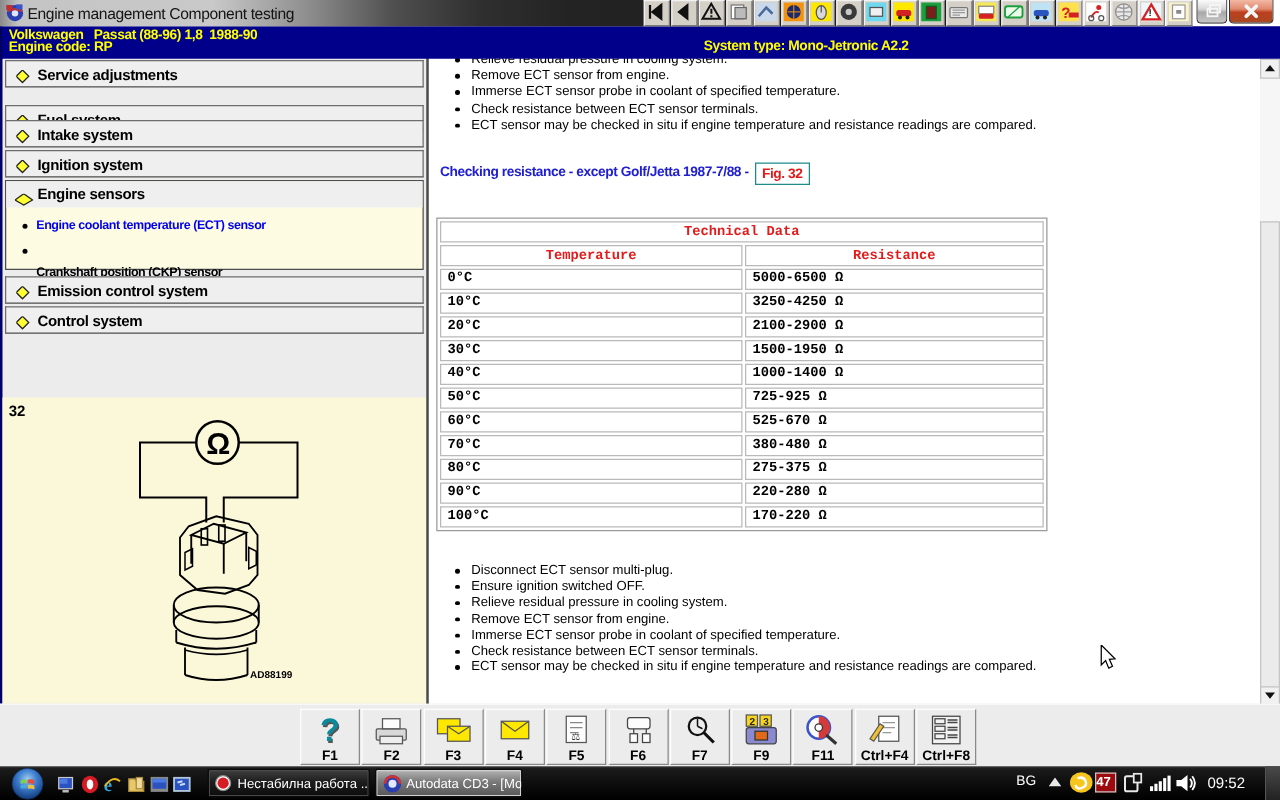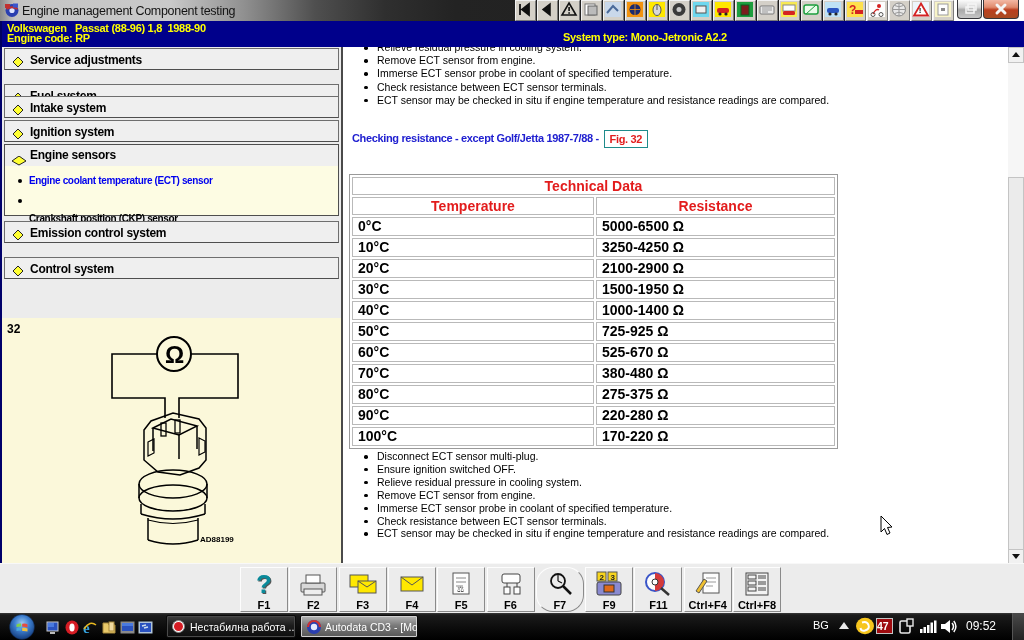--- a/index.html
+++ b/index.html
@@ -35,22 +35,22 @@
 #toplist { left:358px; top:41px; width:660px; z-index:11; }
 #toplist li { line-height:13.2px; }
 #botlist { left:358px; top:450px; width:660px; z-index:11; }
 #botlist li { line-height:12.9px; }
 #heading { left:352px; top:132px; font-size:11px; letter-spacing:-0.35px; font-weight:bold; color:#2020d0; z-index:11; white-space:pre; }
 #heading .fig { color:#e21c1c; border:1px solid #1e8b8b; padding:2px 5px 2px 5px; margin-left:2px; position:relative; top:1px; }
 
 
 #ttable { left:349px; top:174px; width:489px; border-collapse:separate; border-spacing:2px;
   border:1px solid #9a9a9a; background:#fff; z-index:11; }
-#ttable td { border:1px solid #b9b9b9; font-size:14px; font-weight:bold; height:17px;
-  padding:0 0 1px 5px; color:#000; }
+#ttable td { border:1px solid #b9b9b9; font-size:11px; font-weight:bold; height:17px;
+  padding:0 0 1px 5px; color:#000;font-family:Liberation Mono, monospace; }
 #ttable td.hd { color:#e21c1c; text-align:center; padding:0; }
 #ttable .c2 { width:239px; }
 
 
 #sbar { left:1008px; top:47px; width:16px; height:518px; background:#f6f6f6; z-index:12; }
 .sbtn { left:0; width:16px; height:16px; background:#f1f1f1; border:1px solid #c4c4c4; }
 #sthumb { left:0px; top:130px; width:16px; height:373px; background:#ebebeb; border:1px solid #c4c4c4; }
 
 
 #sidebar { left:0; top:46px; width:341px; height:517px; background:#ececec; border-left:2px solid #00006a; z-index:10; }
@@ -116,21 +116,21 @@
     <div class="sub" style="left:24px;top:50px;color:#000;margin-top:18px;">Crankshaft position (CKP) sensor</div>
     <div style="position:absolute;left:13px;top:34px;width:4px;height:4px;background:#000;border-radius:50%;"></div>
     <div style="position:absolute;left:13px;top:54px;width:4px;height:4px;background:#000;border-radius:50%;"></div>
   </div>
   <div class="abs shead" style="top:175px;">
       <span class="dia"><svg width="11" height="11">
           <polygon points="5,0 10,5 5,10 0,5" fill="#ffff33" stroke="#222" stroke-width="1"></polygon>
         </svg></span>
       <span class="lbl">Emission control system</span>
     </div>
-  <div class="abs shead" style="top:211px;">
+  <div class="abs shead" style="top:199px;">
       <span class="dia"><svg width="11" height="11">
           <polygon points="5,0 10,5 5,10 0,5" fill="#ffff33" stroke="#222" stroke-width="1"></polygon>
         </svg></span>
       <span class="lbl">Control system</span>
     </div>
 
   <div class="abs" id="diag">
     <div class="n32">32</div>
     <svg width="339" height="245" style="position:absolute;left:0;top:0;">
       <g fill="none" stroke="#000" stroke-width="1.6">
@@ -412,21 +412,21 @@
     </div>
     <div class="abs fbtn" style="left: 486.5px;">
       <svg width="34" height="28">
         <rect x="8" y="4" width="18" height="9" rx="2" fill="#fdfdfd" stroke="#444"></rect>
         <rect x="10" y="17" width="6" height="7" fill="#fdfdfd" stroke="#444"></rect>
         <rect x="20" y="17" width="6" height="7" fill="#fdfdfd" stroke="#444"></rect>
         <path d="M13,13 V17 M23,13 V17" stroke="#444"></path>
       </svg>
       <span class="fl">F6</span>
     </div>
-    <div class="abs fbtn" style="left: 535.8px; border-radius: 17px;">
+    <div class="abs fbtn" style="left: 535.8px;">
       <svg width="34" height="28">
         <circle cx="15" cy="11" r="7" fill="none" stroke="#111" stroke-width="1.8"></circle>
         <path d="M20,16 L28,24" stroke="#111" stroke-width="2.5"></path>
         <path d="M15,11 V5 M15,11 L19,13" stroke="#111" stroke-width="1.2"></path>
       </svg>
       <span class="fl">F7</span>
     </div>
     <div class="abs fbtn" style="left: 585.1px;">
       <svg width="34" height="28">
         <rect x="5" y="2" width="9" height="9" fill="#f7d51e" stroke="#555"></rect>

